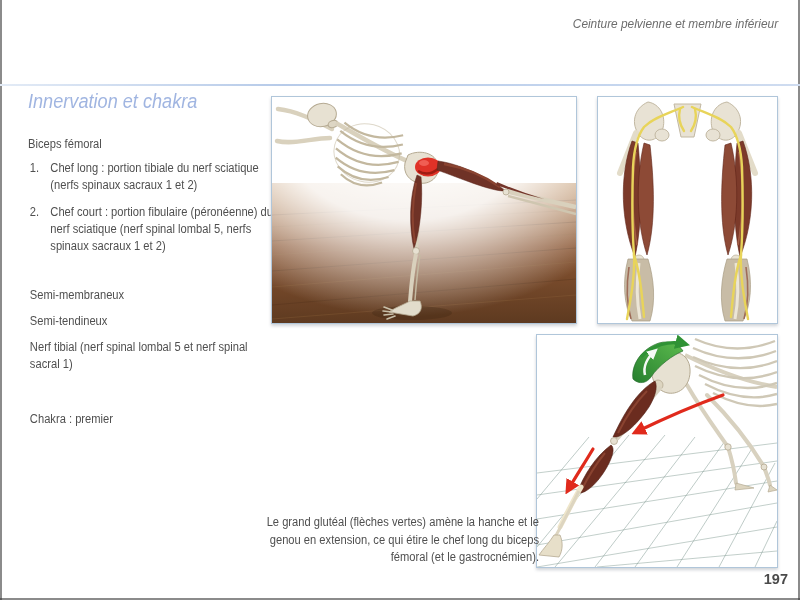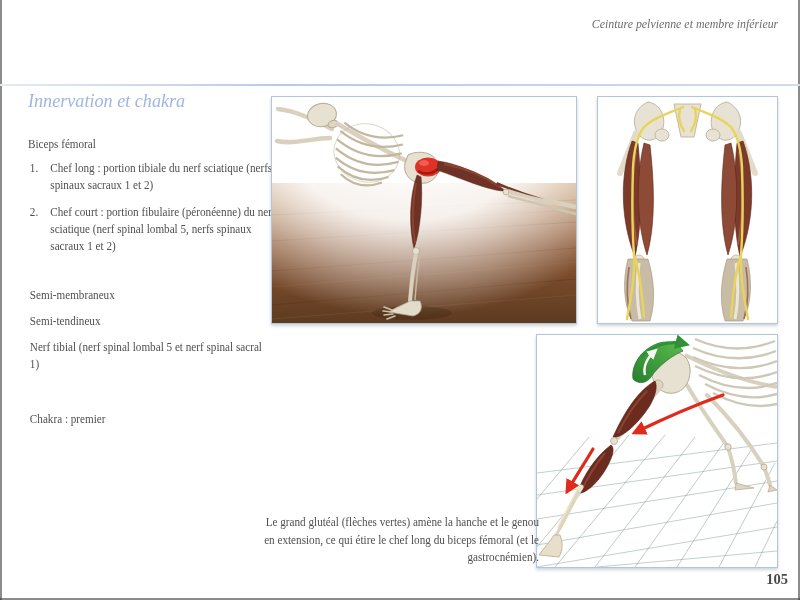--- a/index.html
+++ b/index.html
@@ -1,17 +1,17 @@
 <!DOCTYPE html>
 <html><head>
 <meta charset="utf-8">
 <style>
   html,body{margin:0;padding:0;background:#e8e8e8;}
   .page{position:relative;width:800px;height:600px;background:#ffffff;overflow:hidden;
-        font-family:Liberation Serif, serif;color:#4f4f4f;}
+        font-family:Liberation Sans, sans-serif;color:#4f4f4f;}
   .scan-edge{position:absolute;background:#3e3e3e;opacity:.6;}
   .edge-l{left:0;top:0;width:2px;height:600px;}
   .edge-r{right:0;top:0;width:2px;height:600px;}
   .edge-b{left:0;bottom:0;width:800px;height:2px;}
   .running-header{position:absolute;top:17px;right:22px;font-style:italic;font-size:12.5px;
         color:#6d6d6d;white-space:nowrap;transform:scaleX(.95);transform-origin:right top;}
   .header-rule{position:absolute;top:84px;left:0;width:800px;height:2px;
         background:linear-gradient(90deg,#e3ebf6,#b7cbe9 35%,#c4d5ee 75%,#cfdcf0);}
   .leftcol{position:absolute;left:28px;top:0;width:276px;height:600px;
         transform:scaleX(.93);transform-origin:left top;}
@@ -272,15 +272,15 @@
       <path d="M44,152 C36,166 29,180 23,192" stroke="#efe6cb" stroke-width="5" fill="none" stroke-linecap="round"></path>
       <path d="M42,156 C33,174 25,190 17,204" stroke="#ddd5c0" stroke-width="3" fill="none"></path>
       <path d="M17,200 C12,208 6,214 2,220 L22,222 C26,215 26,207 23,200 Z" fill="#e7dfc9" stroke="#b5aa92" stroke-width="0.8"></path>
 
       <path d="M186,60 C158,70 124,85 99,97" stroke="#e02a1c" stroke-width="3.2" fill="none" stroke-linecap="round" marker-end="url(#rh)"></path>
       <path d="M56,114 C47,129 38,143 31,155" stroke="#e02a1c" stroke-width="3.2" fill="none" stroke-linecap="round" marker-end="url(#rh)"></path>
     </svg>
   </figure>
 
   <div class="caption">Le grand glutéal (flèches vertes) amène la hanche et le genou en extension, ce qui étire le chef long du biceps fémoral (et le gastrocnémien).</div>
-  <div class="page-number">105</div>
+  <div class="page-number">197</div>
 
 </div>
 
 </body></html>

